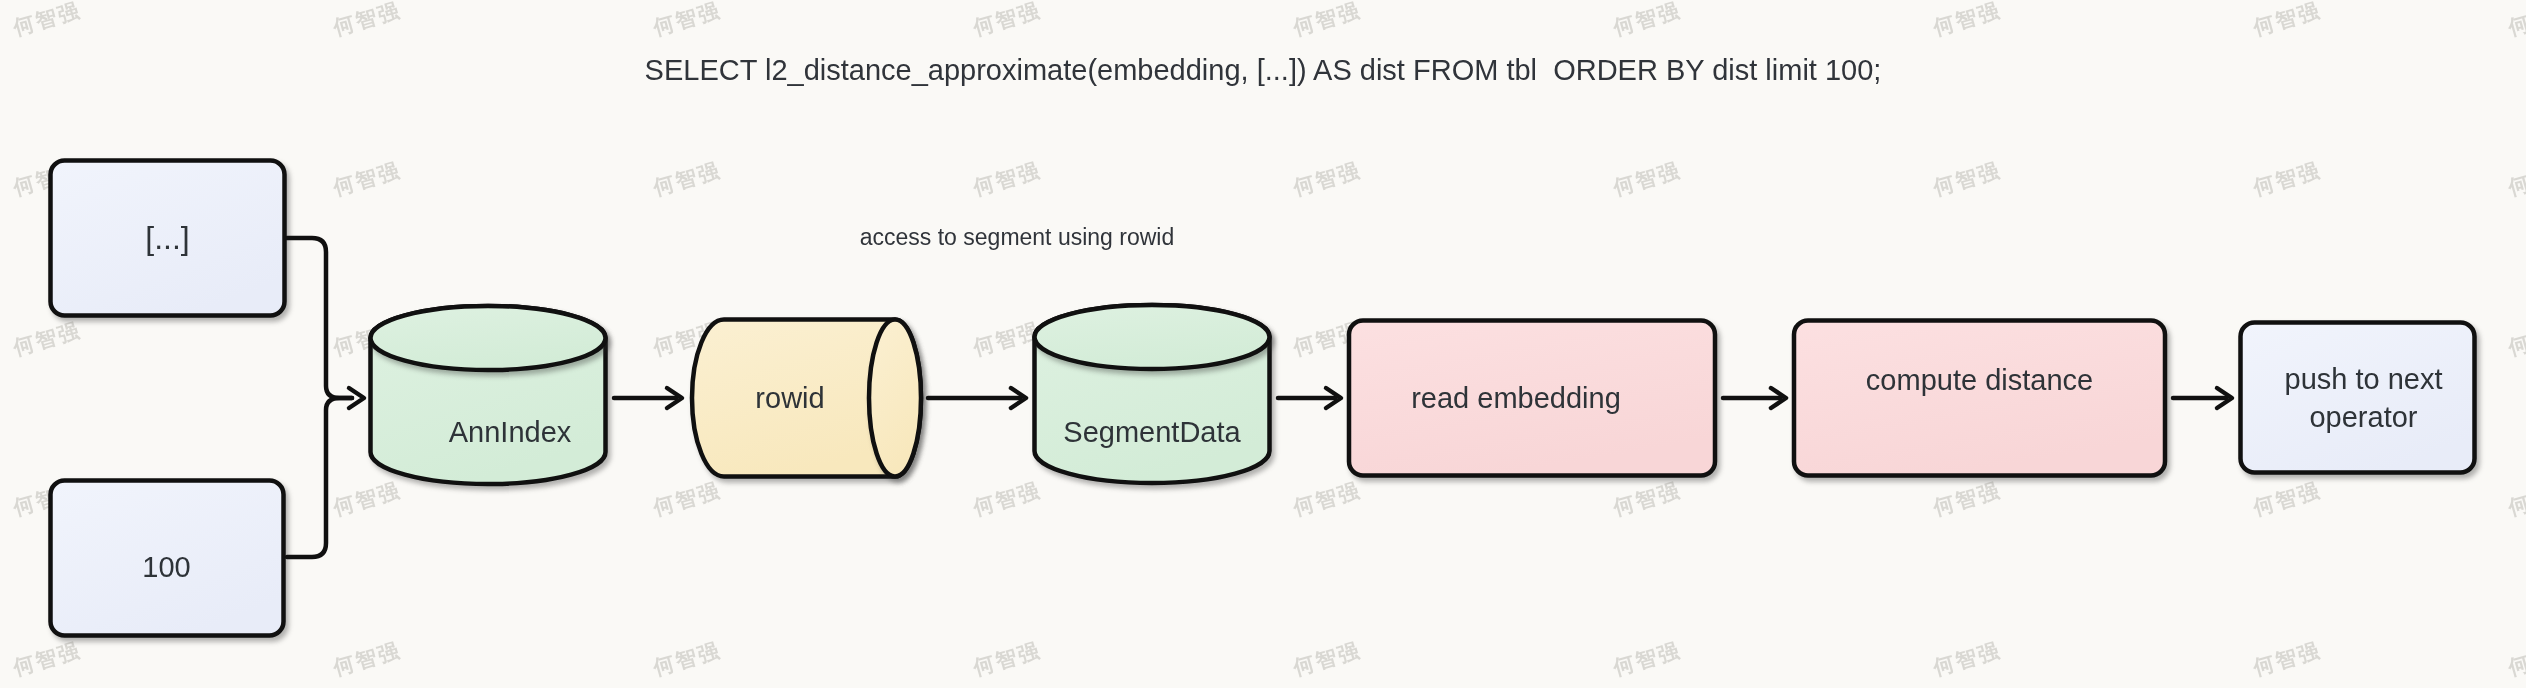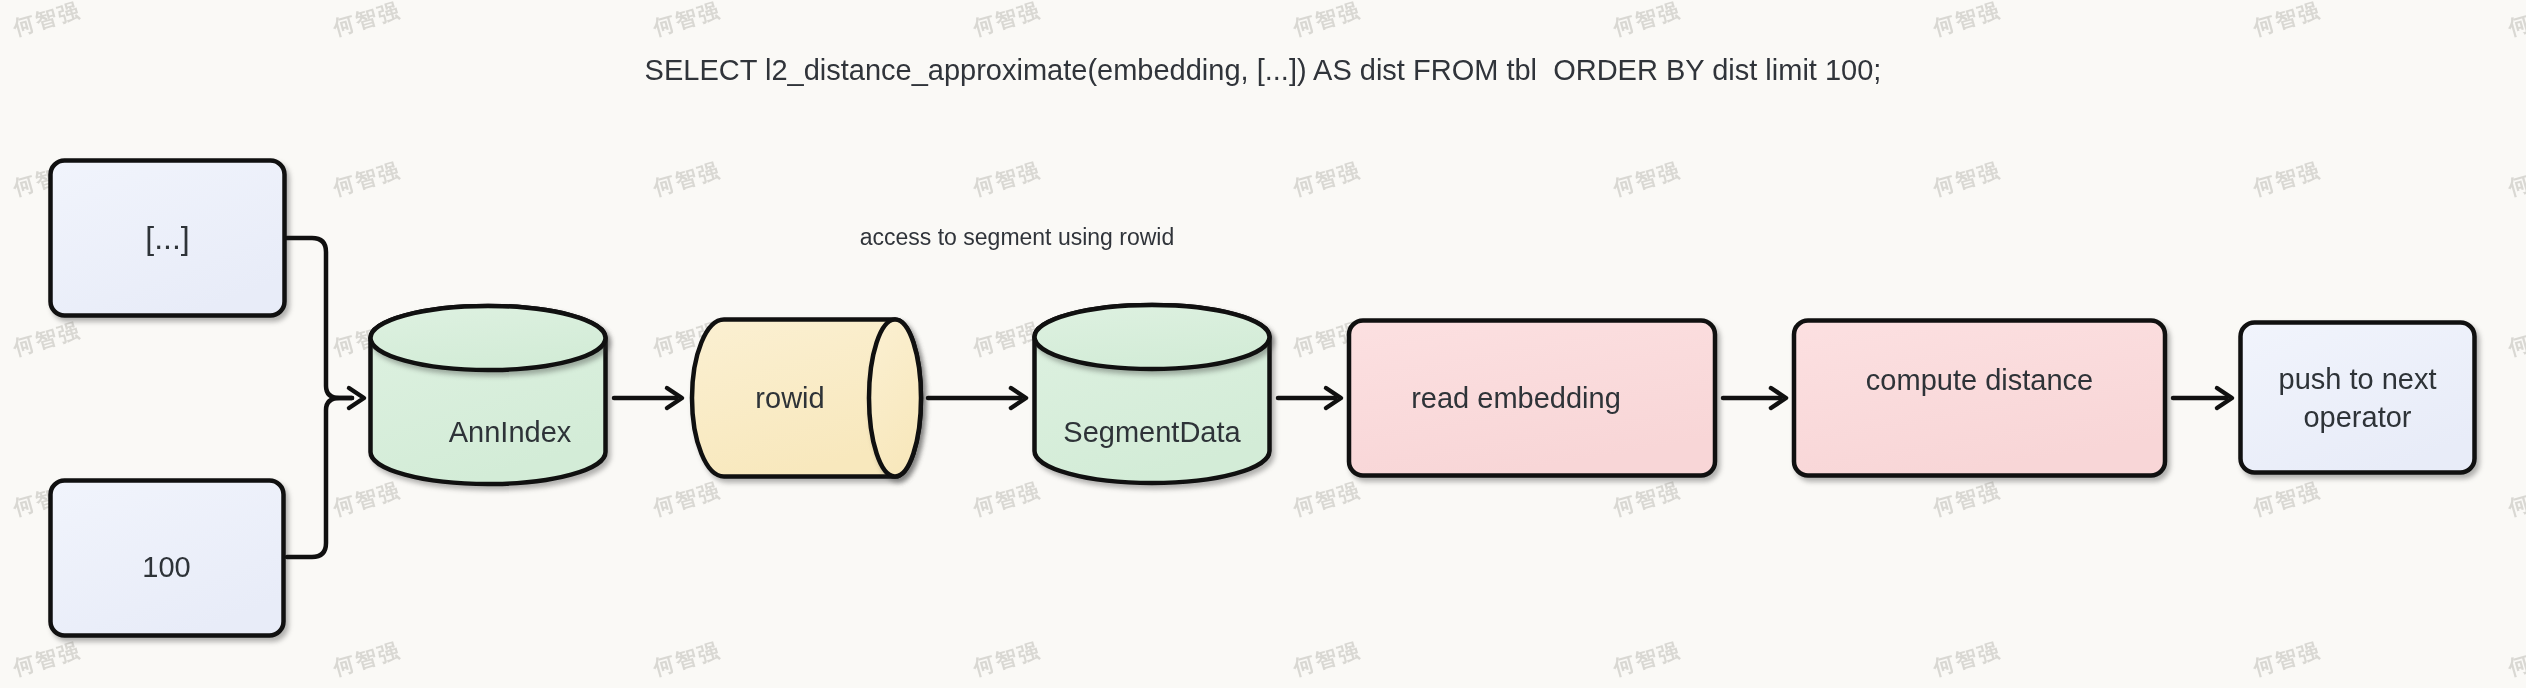--- a/index.html
+++ b/index.html
@@ -37,21 +37,21 @@
   .edge{stroke:#101010;stroke-width:4.5;fill:none;stroke-linecap:round;stroke-linejoin:round;}
 
   
   .node-label{
     position:absolute;z-index:4;
     display:flex;align-items:center;justify-content:center;
     text-align:center;
     font-size:29px;line-height:38px;color:#2e3338;
   }
   .node-label.bracket{font-size:32px;}
-  .node-label.wrap{padding:16px 18px;box-sizing:border-box;}
+  .node-label.wrap{padding:16px 18px;box-sizing:border-box;margin-left:6px;}
 
   .annotation{
     position:absolute;left:767px;top:224px;width:500px;
     text-align:center;font-size:23px;color:#30343a;z-index:3;
   }
 </style>
 </head>
 <body>
 
 <div class="stage">

